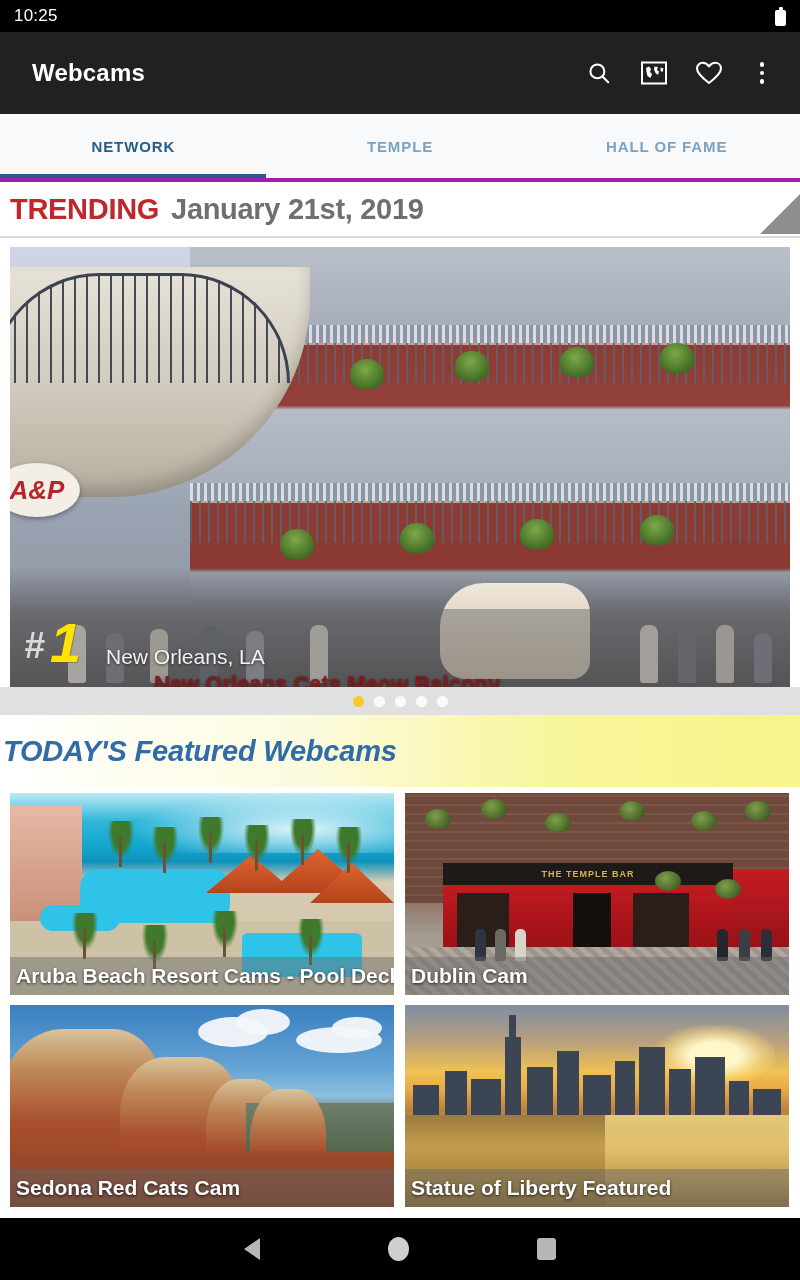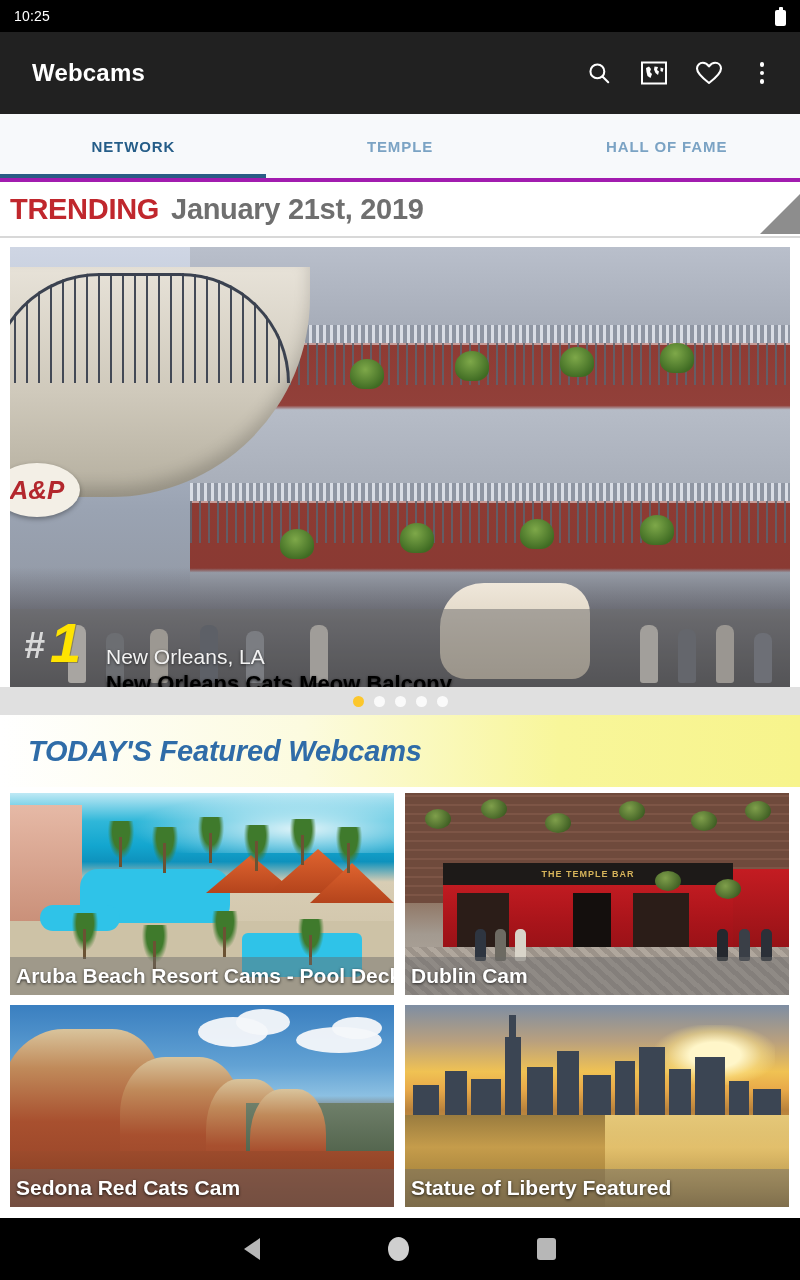--- a/index.html
+++ b/index.html
@@ -10,21 +10,21 @@
     overflow:hidden;
     position:relative;
   }
 
   
   .statusbar{
     height:32px; background:#000; color:#fff;
     display:flex; align-items:center; justify-content:space-between;
     padding:0 14px;
   }
-  .status-clock{ font-size:14px; letter-spacing:.2px; }
+  .status-clock{ font-size:17px; letter-spacing:.2px; }
   .battery{ position:relative; width:11px; height:19px; }
   .battery .body{
     position:absolute; left:0; top:3px; width:11px; height:16px;
     background:#fff; border-radius:2px;
   }
   .battery .tip{
     position:absolute; left:3.5px; top:0px; width:4px; height:3px;
     background:#fff; border-radius:1px 1px 0 0;
   }
 
@@ -156,36 +156,37 @@
     color:#ffe400; font-style:italic; line-height:1;
     text-shadow:1px 1px 0 rgba(90,80,0,.4);
   }
   .hero-text{ margin-left:2px; }
   .hero-city{
     font-size:21px; color:#f2f2f2; font-weight:400; line-height:1.18;
     text-shadow:0 1px 3px rgba(0,0,0,.6);
     margin-top:48px;
   }
   .hero-name{
-    font-size:22px; color:#000000; font-weight:bold; line-height:1.3;
+    font-size:22px; color:#7f1d1d; font-weight:bold; line-height:1.3;
     text-shadow:0 1px 3px rgba(0,0,0,.7);
+    margin-left:48px;
   }
 
   
   .dots-strip{
     height:28px; background:#e0e0e0; display:flex; align-items:center; justify-content:center; gap:10px;
   }
   .dot{ width:11px; height:11px; border-radius:50%; background:#fafafa; cursor:pointer; }
   .dot.active{ background:#fcc72c; }
 
   
   .featured-head{
     height:72px;
     background:linear-gradient(90deg,#ffffff 0%,#fcfbdf 38%,#f8f69a 70%,#f7f48c 100%);
-    display:flex; align-items:center; padding-left:28px;
+    display:flex; align-items:center; padding-left:3px;
   }
   .featured-head h2{
     font-size:29px; font-style:italic; font-weight:bold; color:#2f6ca8;
     letter-spacing:-.2px;
   }
 
   
   .grid{ padding:6px 10px 0 10px; display:flex; flex-wrap:wrap; gap:10px 11px; background:#fff; }
   .card{ position:relative; width:384px; height:202px; overflow:hidden; cursor:pointer; }
   .card-caption{

